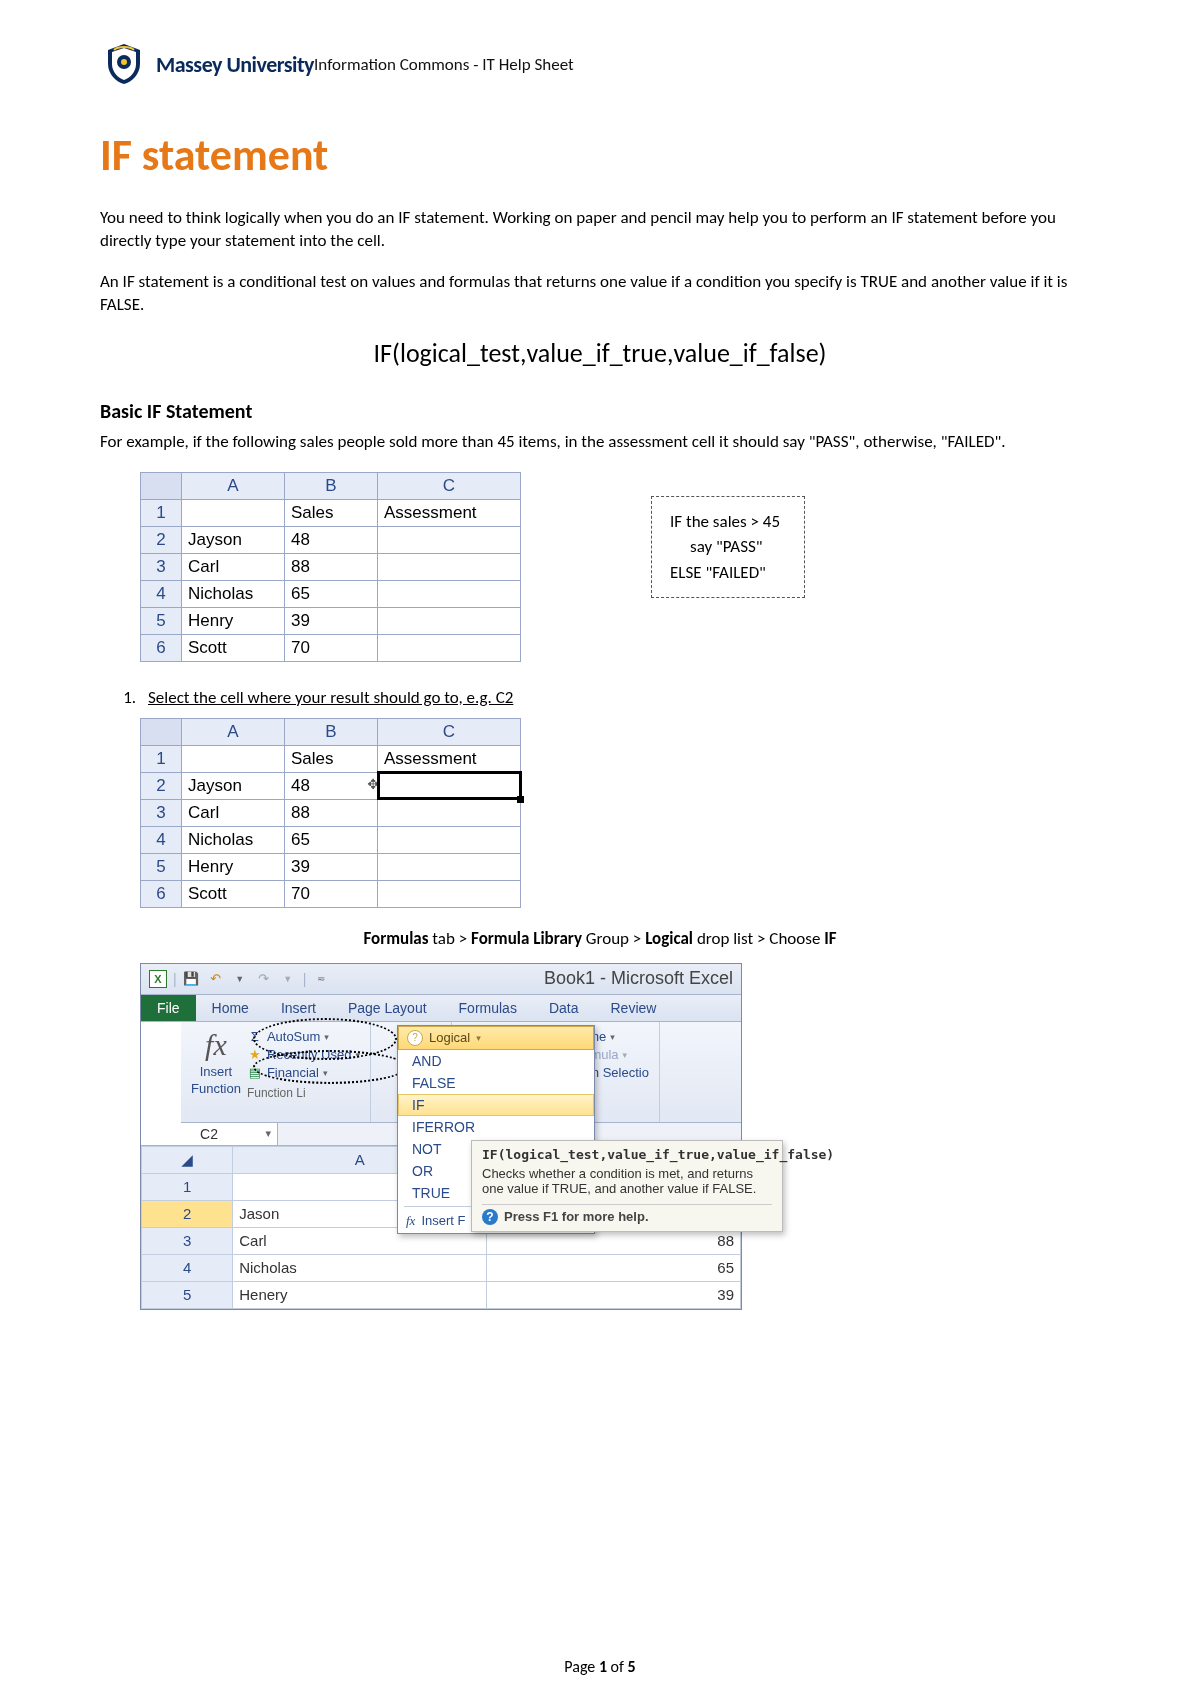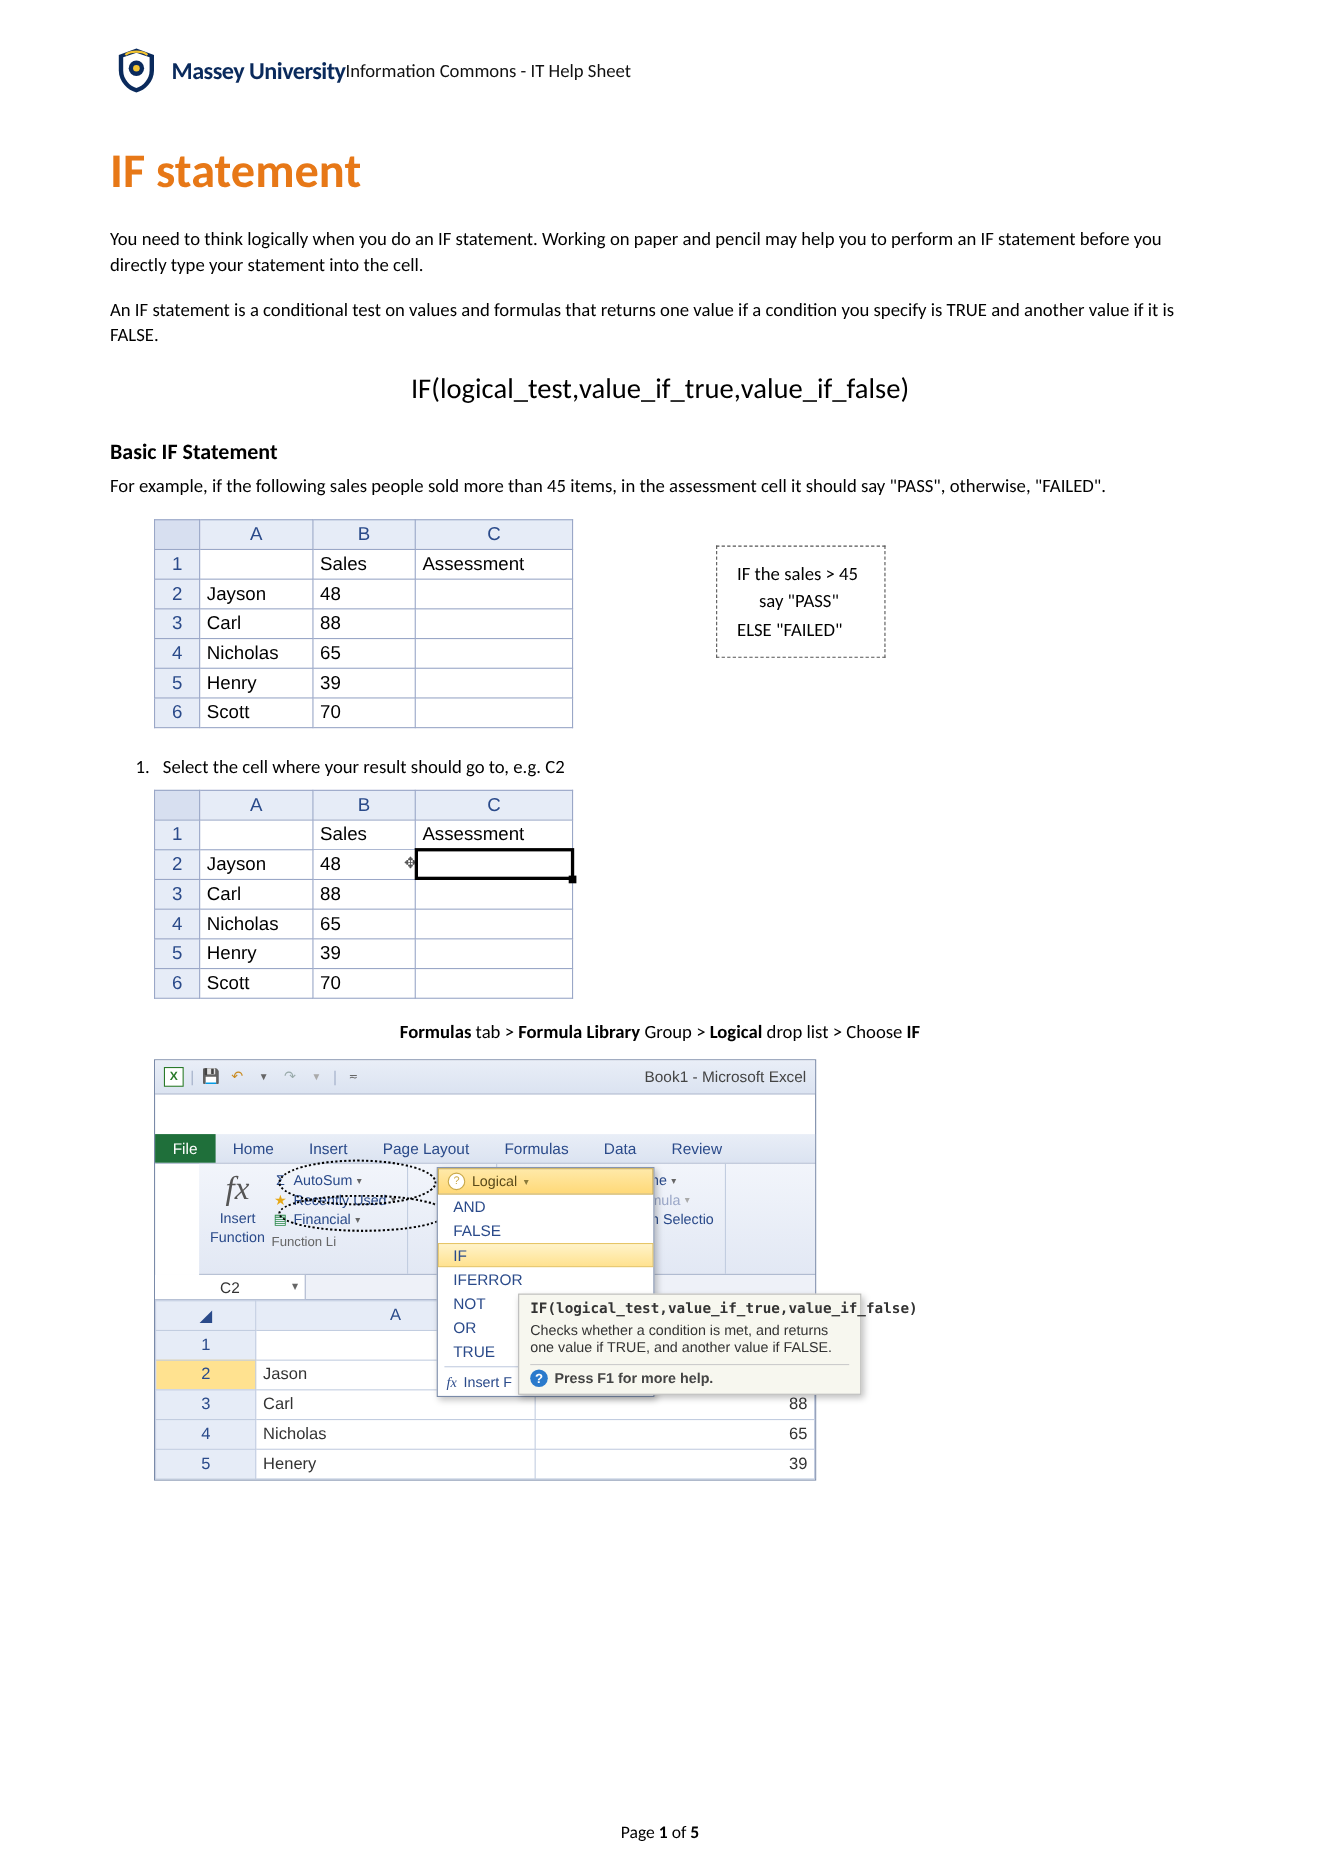--- a/index.html
+++ b/index.html
@@ -115,21 +115,21 @@
     font-size: 14px;
     color: #555;
   }
   .pseudo-box {
     border: 1px dashed #555;
     padding: 12px 24px 12px 18px;
     font-size: 17px;
     line-height: 1.5;
     margin-top: 24px;
   }
-  ol.step { margin: 10px 0 10px 20px; padding-left: 20px; font-size: 17px; }
+  ol.step { margin: 10px 0 10px 20px; padding-left: 20px; font-size: 17px; text-decoration: underline; }
   ol.step li { padding-left: 8px; }
   .nav-path { font-size: 17px; margin: 20px 0 12px 0; text-align: center; }
   
   .ribbon-shot {
     border: 1px solid #7a8aa8;
     width: 600px;
     margin-left: 40px;
     font-family: "Segoe UI", Arial, sans-serif;
     font-size: 14px;
     color: #333;
@@ -142,26 +142,25 @@
     padding: 3px 8px;
     height: 24px;
     border-bottom: 1px solid #a8b4cc;
   }
   .titlebar-left { display: flex; align-items: center; gap: 6px; }
   .titlebar-left .xicon {
     width:16px;height:16px;border:1px solid #2a7a2a;color:#2a7a2a;
     font-weight:bold;font-size:11px;display:flex;align-items:center;justify-content:center;background:#fff;
   }
   .qat-btn { width:18px;height:18px;display:flex;align-items:center;justify-content:center;color:#2a4a8a;font-size:13px; }
-  .titlebar-title { font-size: 14px; color: #444; }
+  .titlebar-title { font-size: 18px; color: #444; }
   .tabstrip {
     display: flex;
     background: linear-gradient(#e9eef7, #dbe3f1);
     border-bottom: 1px solid #a8b4cc;
-    margin-top: 36px;
   }
   .tabstrip .tab {
     padding: 5px 16px;
     font-size: 14px;
     color: #2a4a8a;
   }
   .tabstrip .tab.file {
     background: #1f6f3a;
     color: #fff;
   }

